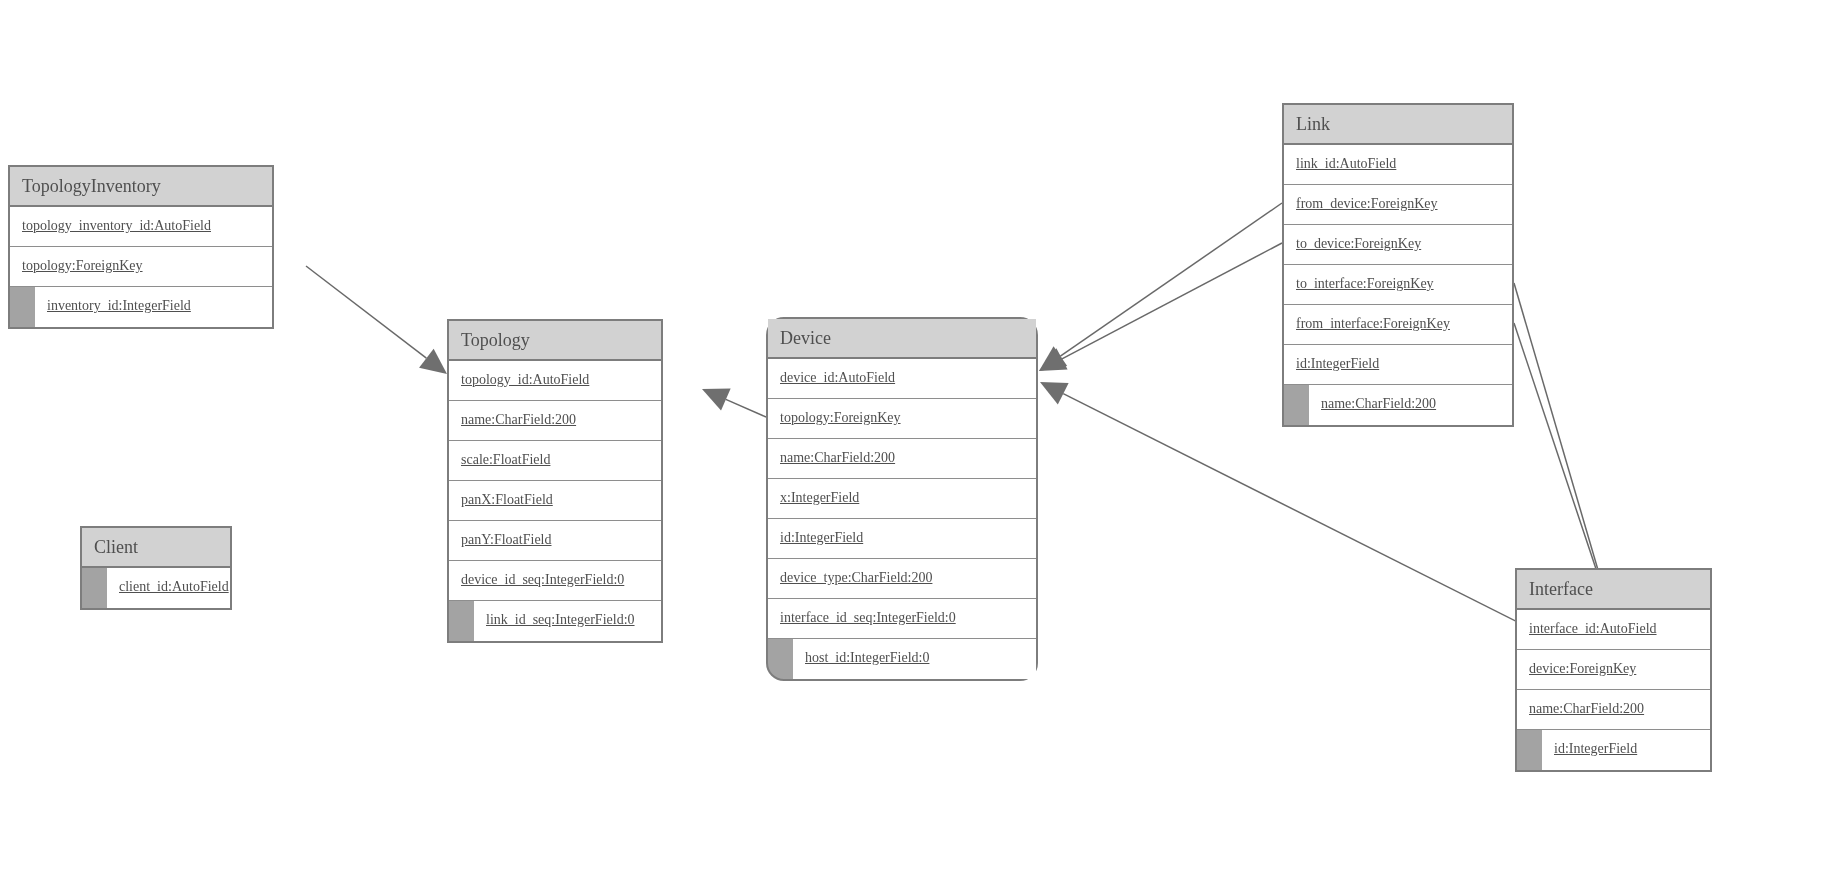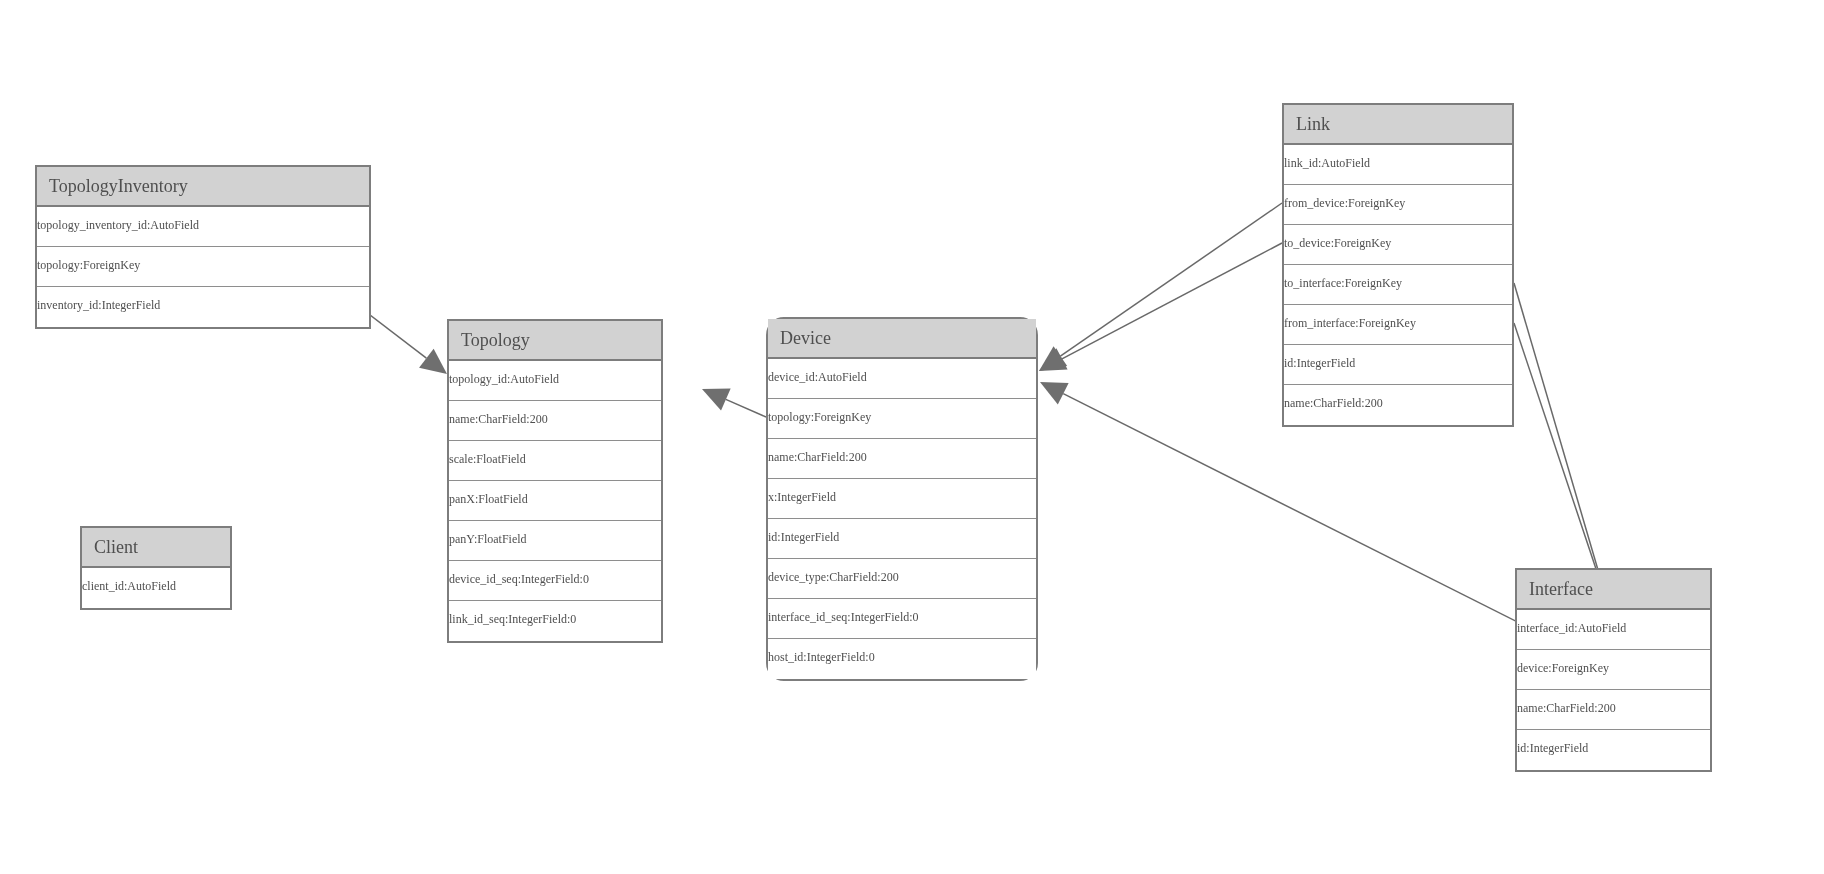--- a/index.html
+++ b/index.html
@@ -39,29 +39,32 @@
     border-bottom: 2px solid var(--border, #7d7d7d);
     color: var(--text, #4f4f4f);
     font-size: 18px;
     white-space: nowrap;
     overflow: hidden;
   }
   .entity-row {
     box-sizing: border-box;
     height: 40px;
     line-height: 37px;
+    padding-left: 12px;
     border-bottom: 1.5px solid var(--row-border, #8e8e8e);
     color: var(--text, #4f4f4f);
-    font-size: 12px;
+    font-size: 14px;
     white-space: nowrap;
     overflow: hidden;
     background: #ffffff;
+    text-decoration: underline;
   }
   .entity-row:last-child {
     border-bottom: none;
+    margin-left: 25px;
   }
 </style>
 </head>
 <body>
 
 <div class="canvas">
   <svg class="relations" xmlns="http://www.w3.org/2000/svg" width="1824" height="874" viewBox="0 0 1824 874">
       <line x1="306" y1="266" x2="426.3591682039574" y2="358.19000117749925" stroke="#696969" stroke-width="1.5"></line>
       <polygon points="447,374 419.0622456704955,367.71653892951895 433.6560907374193,348.66346342547956" fill="#6f6f6f"></polygon>
       <line x1="766" y1="417" x2="725.8200907074569" y2="399.42128968451243" stroke="#696969" stroke-width="1.5"></line>
@@ -71,21 +74,21 @@
       <line x1="1282" y1="243" x2="1062.0037654868052" y2="358.8827901962508" stroke="#696969" stroke-width="1.5"></line>
       <polygon points="1039,371 1056.411207115844,348.26566766387924 1067.5963238577663,369.4999127286224" fill="#6f6f6f"></polygon>
       <line x1="1609" y1="668" x2="1063.2305591629467" y2="393.67652007135814" stroke="#696969" stroke-width="1.5"></line>
       <polygon points="1040,382 1068.6197222728044,382.9547235346135 1057.841396053089,404.3983166081028" fill="#6f6f6f"></polygon>
       <line x1="1514" y1="283" x2="1602.6966324149614" y2="586.0468274177849" stroke="#696969" stroke-width="1.5"></line>
       <polygon points="1610,611 1591.179783530862,589.4176124570334 1614.2134812990607,582.6760423785364" fill="#6f6f6f"></polygon>
       <line x1="1514" y1="323" x2="1601.7780780835621" y2="586.3342342506867" stroke="#696969" stroke-width="1.5"></line>
       <polygon points="1610,611 1590.393878506956,590.1289674428888 1613.1622776601682,582.5395010584846" fill="#6f6f6f"></polygon>
     </svg>
 
-<div class="entity" style="left: 35px; top: 165px; width: 336px;">
+<div class="entity" style="left: 8px; top: 165px; width: 266px;">
       <div class="entity-header">TopologyInventory</div>
       <div class="entity-row">topology_inventory_id:AutoField</div>
       <div class="entity-row">topology:ForeignKey</div>
       <div class="entity-row">inventory_id:IntegerField</div>
     </div>
     <div class="entity" style="left: 447px; top: 319px; width: 216px;">
       <div class="entity-header">Topology</div>
       <div class="entity-row">topology_id:AutoField</div>
       <div class="entity-row">name:CharField:200</div>
       <div class="entity-row">scale:FloatField</div>

